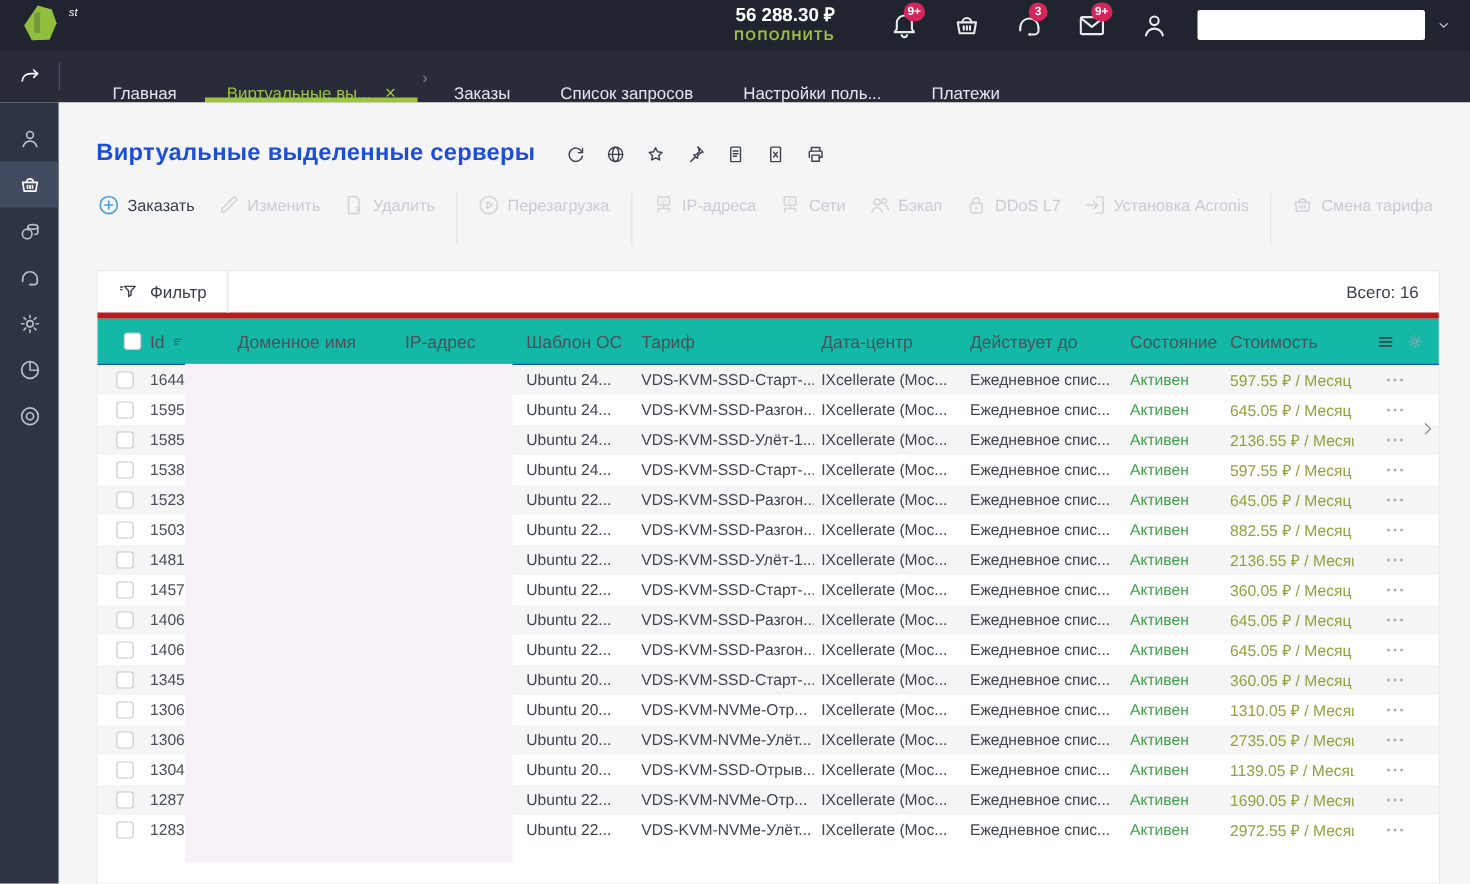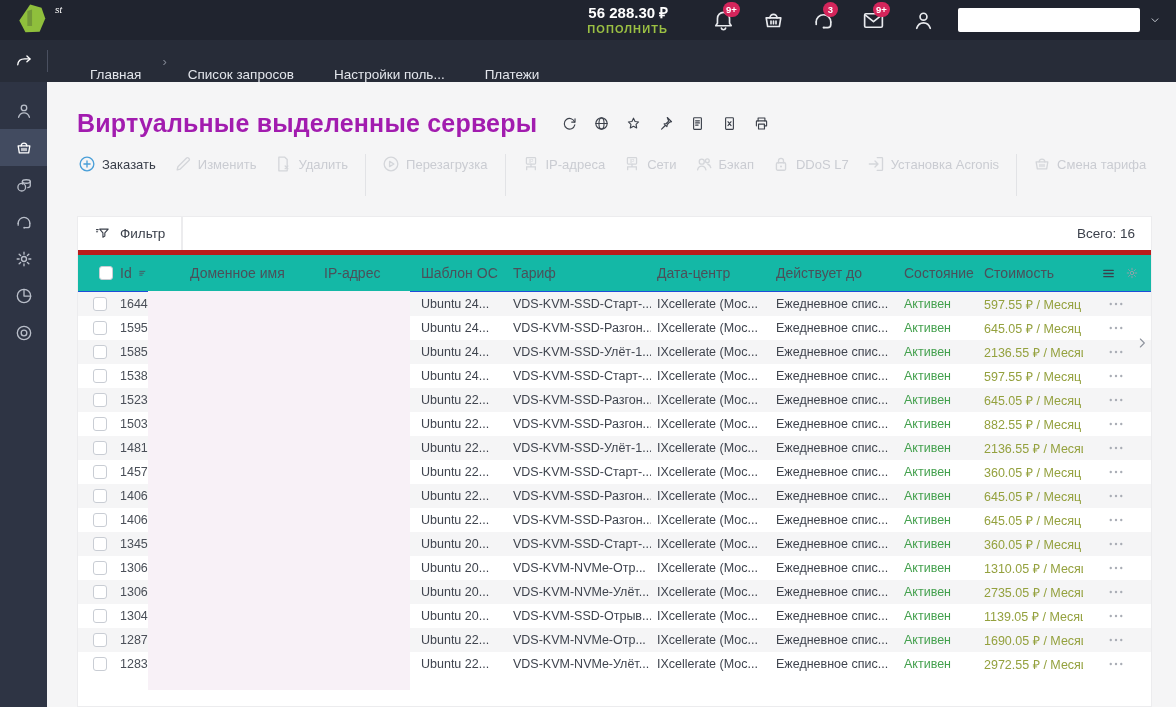--- a/index.html
+++ b/index.html
@@ -44,21 +44,21 @@
 
   
   .sidebar { position:absolute; left:0; top:82px; bottom:0; width:47px; background:#2e3444; padding-top:10px; }
   .side-item { width:47px; height:37px; display:flex; align-items:center; justify-content:center; color:#b9bec9; cursor:pointer; }
   .side-item.active { background:#424b60; color:#fff; }
   .side-ic { width:20px; height:20px; display:block; }
 
   
   .main { position:absolute; left:47px; top:82px; right:0; bottom:0; background:#f5f5f6; padding:0 24px 0 30px; overflow:hidden; }
   .title-row { display:flex; align-items:center; margin-top:26px; height:30px; }
-  .page-title { font-size:25px; font-weight:bold; color:#a21caf; margin-right:24px; letter-spacing:.2px; }
+  .page-title { font-size:19px; font-weight:bold; color:#1d4ed8; margin-right:24px; letter-spacing:.2px; }
   .title-icons { display:flex; align-items:center; gap:15px; color:#3c414b; }
   .pticon { width:17px; height:17px; display:block; cursor:pointer; }
 
   
   .toolbar { position:relative; display:flex; align-items:flex-start; margin-top:16px; height:44px; overflow:hidden; padding-right:24px; }
   .tbtn { display:flex; flex-direction:row; align-items:center; gap:5px; margin-right:17px; color:#caccd2; font-size:13px; cursor:default; white-space:nowrap; flex:0 0 auto; }
   .tbtn .ticon { width:20px; height:20px; display:block; color:#d4d6da; }
   .tbtn.enabled { color:#383d48; cursor:pointer; }
   .tbtn.enabled .ticon { color:#4a9fd8; }
   .tb-div { width:1px; height:42px; background:#e2e3e6; margin:0 15px 0 0; flex:0 0 auto; }
@@ -185,21 +185,29 @@
           <path d="M15.5 6l3.8 3.5-3.8 3.5"></path>
         </svg></span>
     </div>
   <div class="tabbar-divline"></div>
   <div class="tabs">
 
   <div class="tab">
         <span class="tab-label">Главная</span>
 
       </div>
+      <div class="tab active closable">
+        <span class="tab-label">Виртуальные вы...</span>
+        <span class="close">×</span>
+      </div>
       <span class="tab-sep">›</span>
+      <div class="tab">
+        <span class="tab-label">Заказы</span>
+
+      </div>
       <div class="tab">
         <span class="tab-label">Список запросов</span>
 
       </div>
       <div class="tab">
         <span class="tab-label">Настройки поль...</span>
 
       </div>
       <div class="tab">
         <span class="tab-label">Платежи</span>

